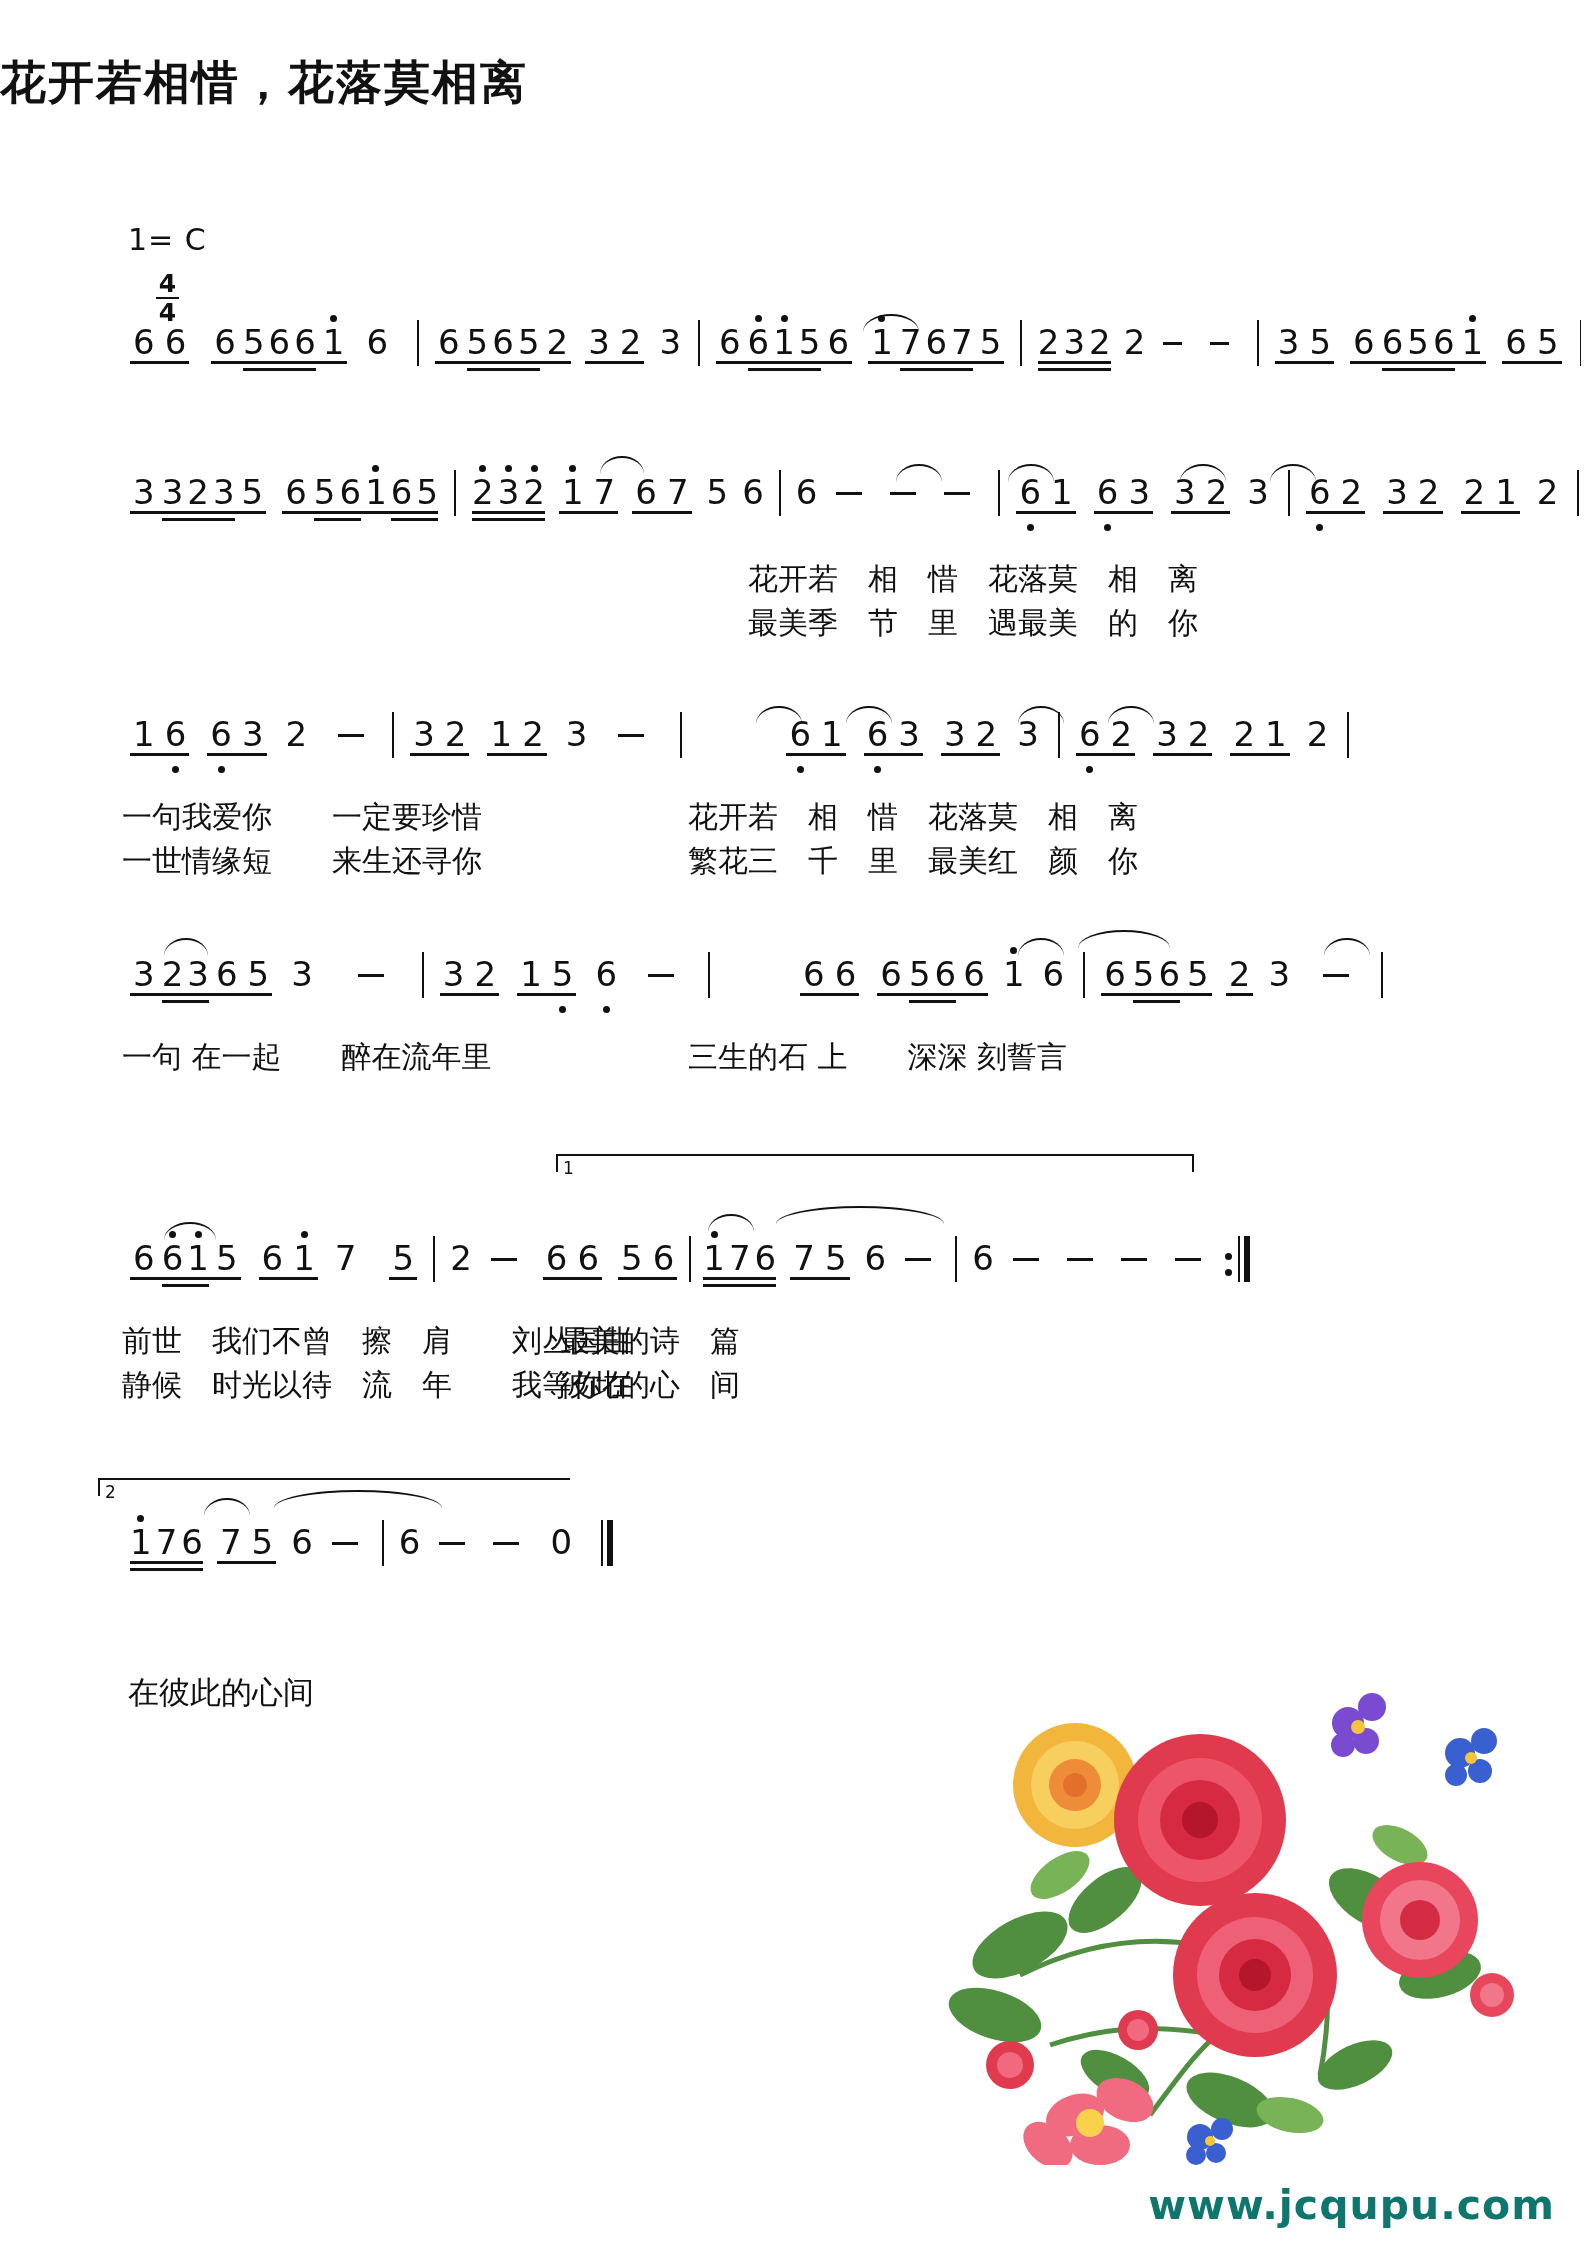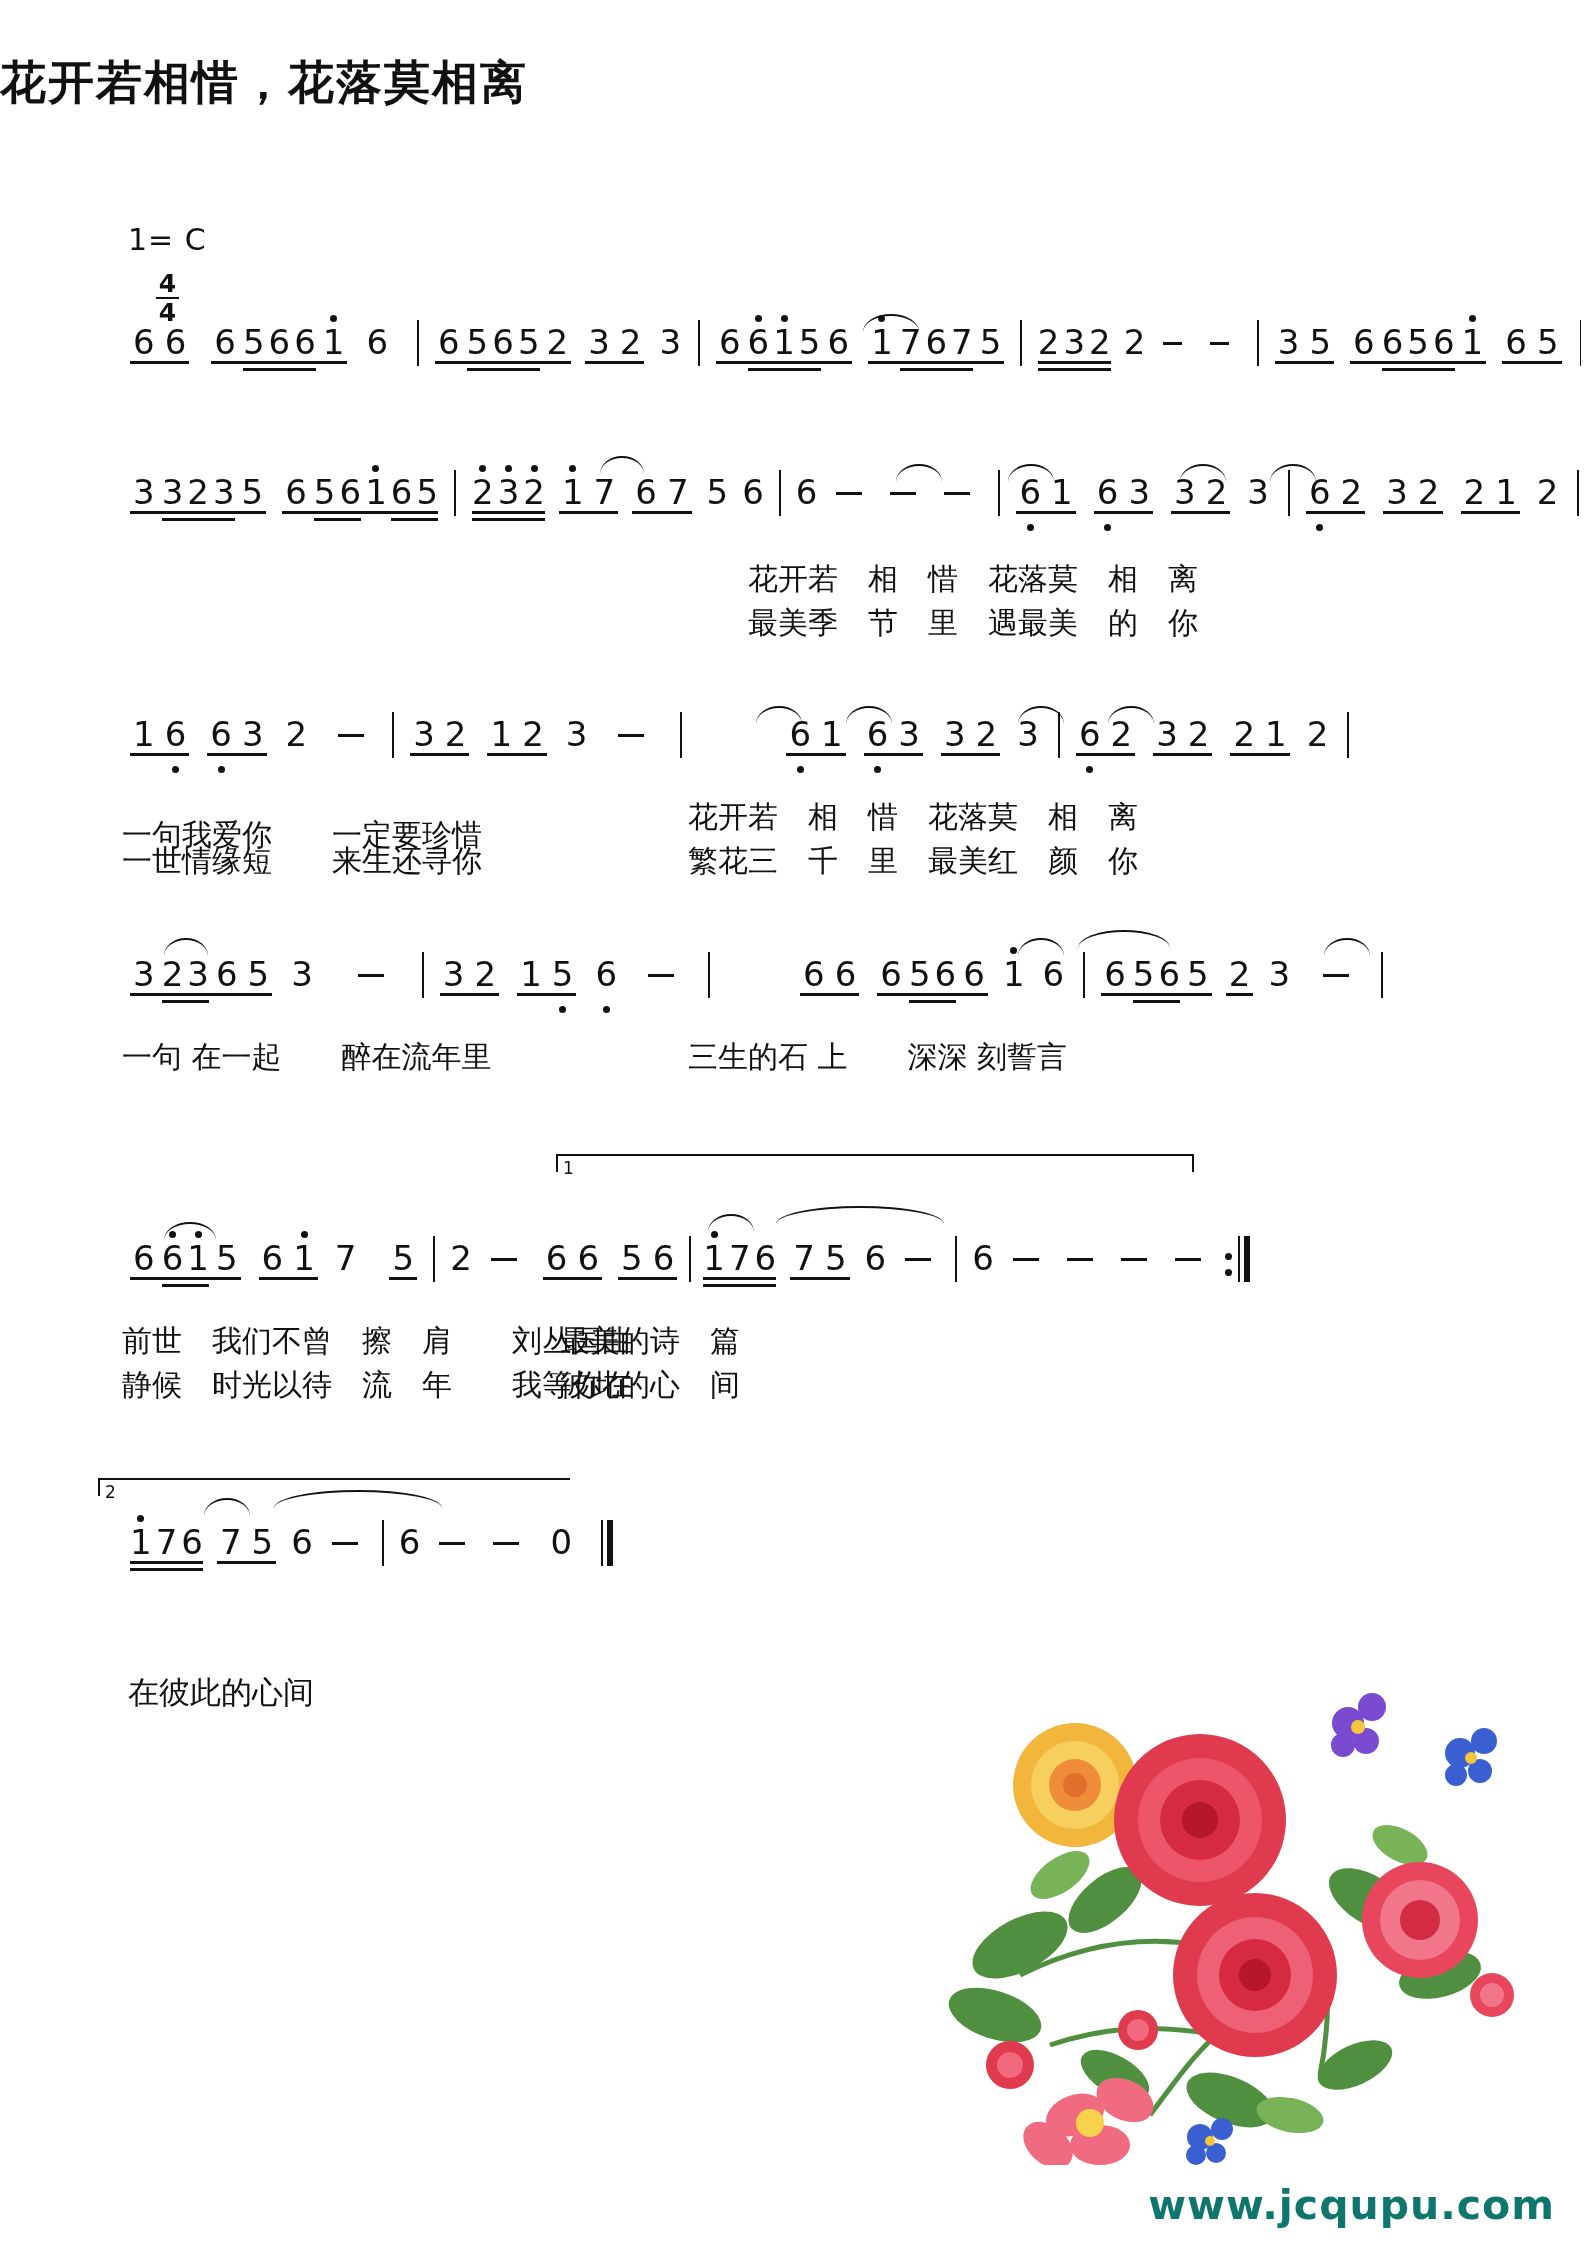--- a/index.html
+++ b/index.html
@@ -374,21 +374,21 @@
           <span class="n">1</span>
       </span>
       <span class="n" style="margin-left:10px">2</span>
       <span class="bar" style="margin-left:14px"></span>
     </div>
     <div class="slur" style="left:628px;top:-6px;width:46px;"></div>
     <div class="slur" style="left:718px;top:-6px;width:46px;"></div>
     <div class="slur" style="left:890px;top:-6px;width:46px;"></div>
     <div class="slur" style="left:980px;top:-6px;width:46px;"></div>
 
-    <div class="lyrics lyrow" style="left:-6px;top:84px;margin-top:18px;">一句我爱你　　一定要珍惜</div>
+    <div class="lyrics lyrow" style="left:-6px;top:84px;">一句我爱你　　一定要珍惜</div>
     <div class="lyrics lyrow" style="left:-6px;top:128px;">一世情缘短　　来生还寻你</div>
     <div class="lyrics lyrow" style="left:560px;top:84px;">花开若　相　惜　花落莫　相　离</div>
     <div class="lyrics lyrow" style="left:560px;top:128px;">繁花三　千　里　最美红　颜　你</div>
   </div>
 
   <div class="system" style="top:952px;left:128px;">
     <div class="noterow">
       <span class="beam1">
         <span class="n">3</span>
           <span class="beam2">

